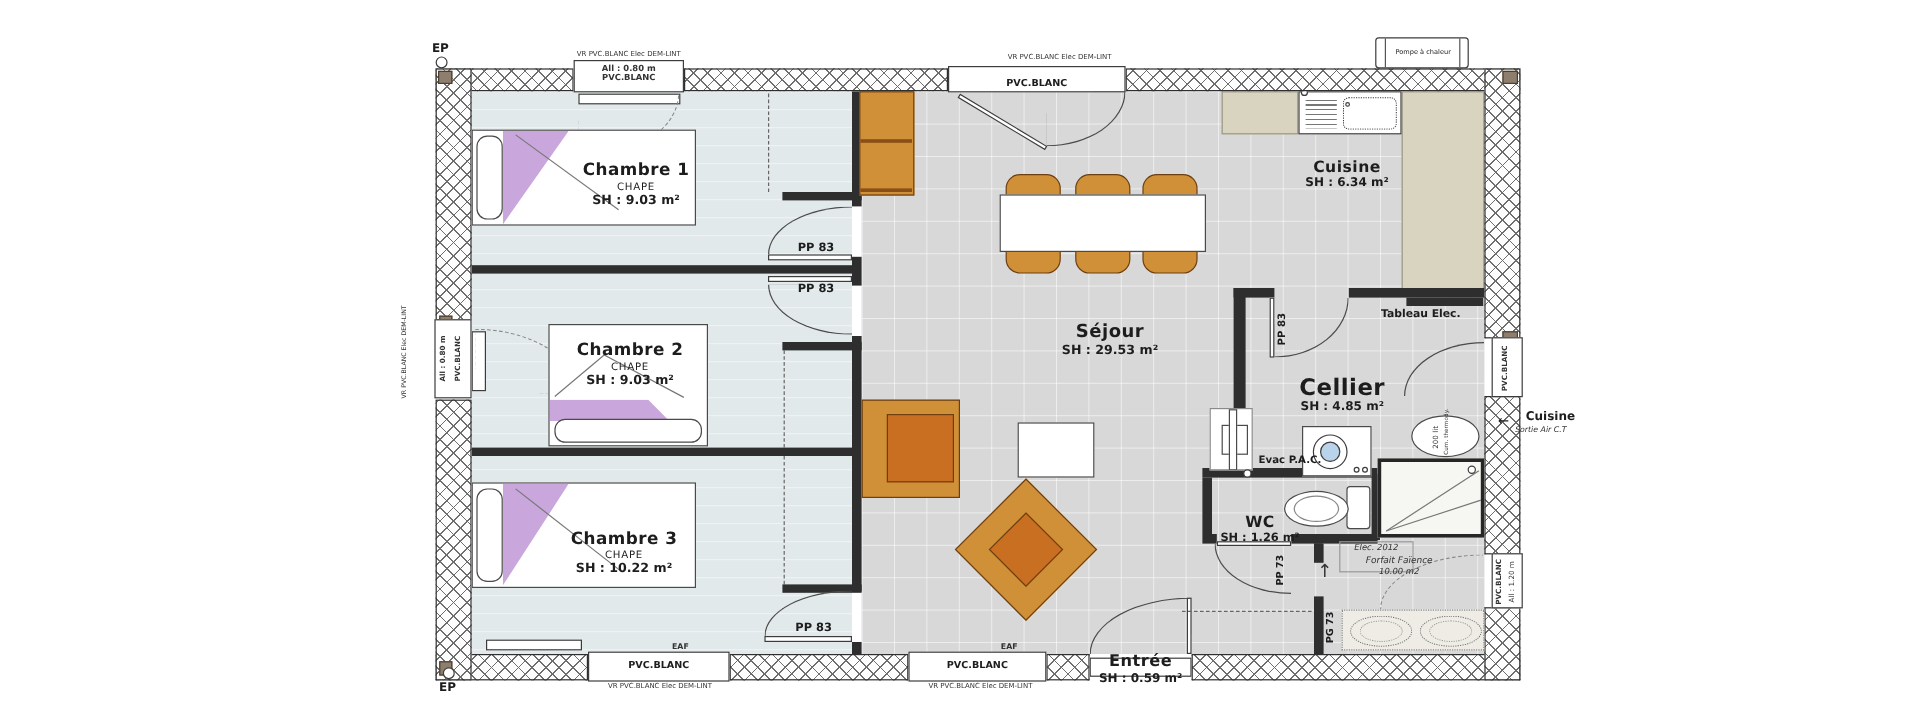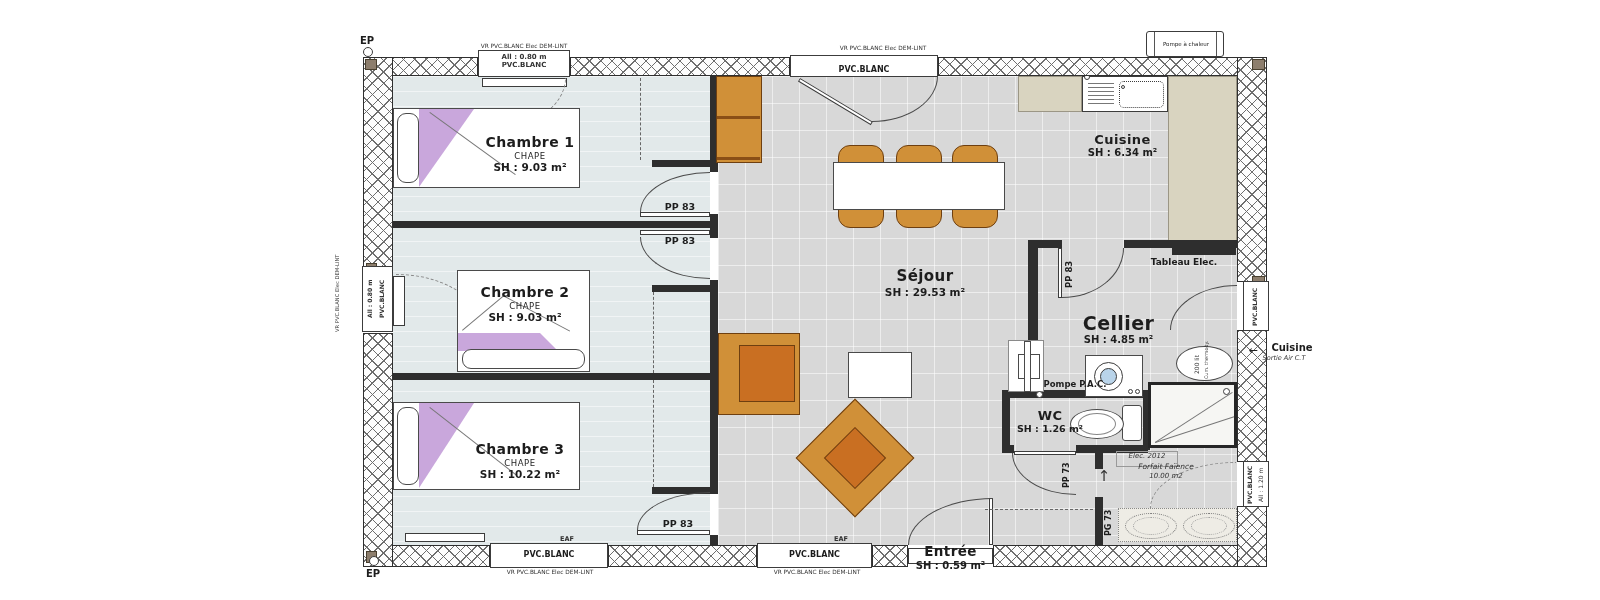--- a/index.html
+++ b/index.html
@@ -281,33 +281,33 @@
   </div>
   <div class="a txt" style="left:1050px;top:132px;width:145px;height:28px;">
     <div class="rname" style="font-size:13px;">Cuisine</div>
     <div class="rarea" style="font-size:10px;">SH : 6.34 m²</div>
   </div>
   <div class="a txt" style="left:1046px;top:312px;width:145px;height:28px;">
     <div class="rname" style="font-size:19px;">Cellier</div>
     <div class="rarea" style="font-size:10px;">SH : 4.85 m²</div>
   </div>
   <div class="a txt" style="left:995px;top:408px;width:110px;height:30px;">
-    <div class="rname" style="font-size:13px;">WC</div>
+    <div class="rname" style="font-size:13px;margin-top:20px;">WC</div>
     <div class="rarea" style="font-size:9.5px;">SH : 1.26 m²</div>
   </div>
-  <div class="a txt note" style="left:1116px;top:451px;width:62px;height:16px;border:0.5px solid #999;font-size:7px;">Elec. 2012</div>
+  <div class="a txt note" style="left:1116px;top:451px;width:62px;height:26px;border:0.5px solid #999;font-size:7px;">Elec. 2012</div>
   <div class="a txt note" style="left:1118px;top:463px;width:96px;height:9px;">Forfait Faïence</div>
   <div class="a txt note" style="left:1130px;top:472px;width:72px;height:8px;font-size:7px;">10.00 m2</div>
   <div class="a txt" style="left:888px;top:512px;width:125px;height:28px;">
     <div class="rname" style="font-size:13.5px;margin-top:32px;">Entrée</div>
     <div class="rarea" style="font-size:10px;">SH : 0.59 m²</div>
   </div>
 
   <div class="a txt small" style="left:1150px;top:257px;width:68px;height:11px;font-size:9px;">Tableau Elec.</div>
-  <div class="a txt small" style="left:1035px;top:379px;width:80px;height:11px;font-size:8.5px;">Pompe P.A.C.</div>
+  <div class="a txt small" style="left:1035px;top:379px;width:80px;height:11px;font-size:8.5px;">Evac P.A.C.</div>
   <div class="a txt" style="left:1246px;top:345px;width:14px;height:12px;font-size:11px;color:#222;">←</div>
   <div class="a txt" style="left:1266px;top:342px;width:52px;height:12px;font-size:10px;font-weight:700;">Cuisine</div>
   <div class="a txt tiny" style="left:1256px;top:355px;width:56px;height:8px;font-style:italic;">Sortie Air C.T</div>
 
   <div class="a wbox" style="left:1146px;top:31px;width:78px;height:26px;border-radius:3px;">
     <div class="a" style="left:7px;top:0;width:1px;height:24px;background:#555;"></div>
     <div class="a" style="left:69px;top:0;width:1px;height:24px;background:#555;"></div>
     <div class="a txt" style="left:8px;top:9px;width:62px;height:8px;font-size:5.5px;">Pompe à chaleur</div>
   </div>
 

